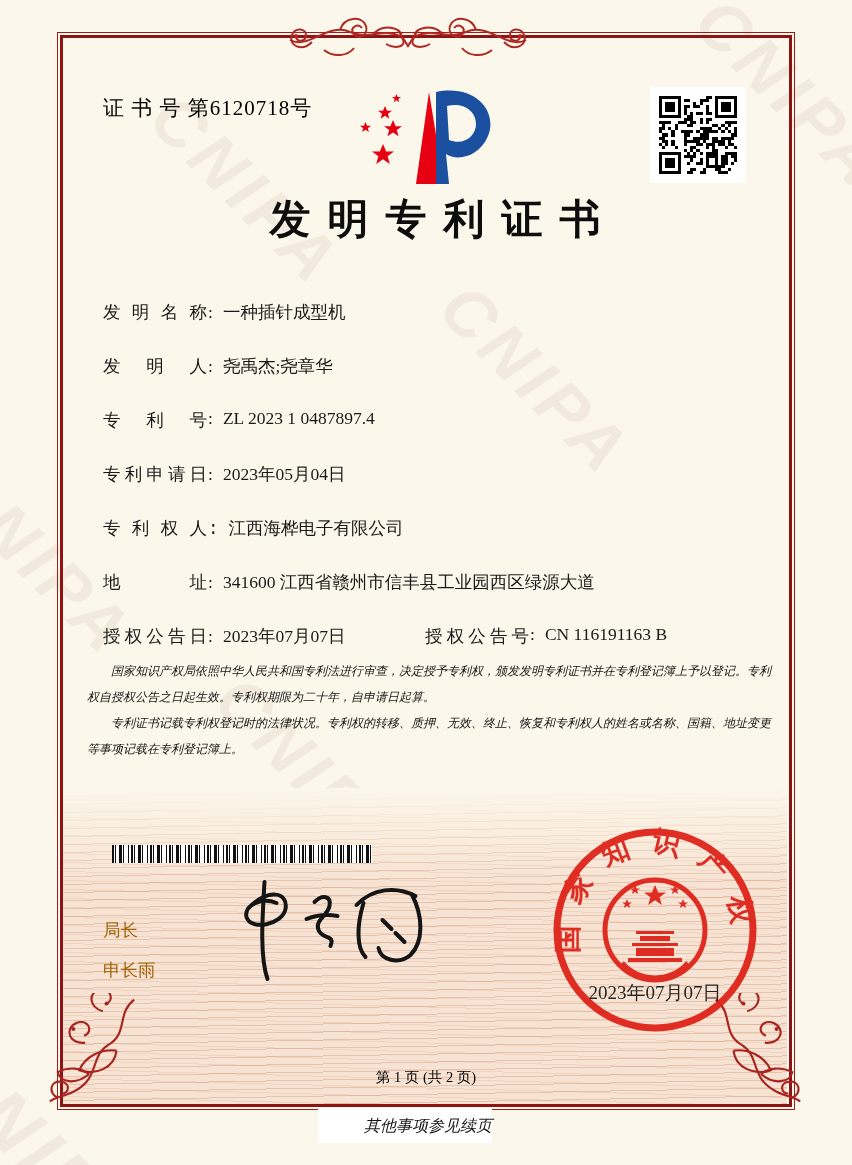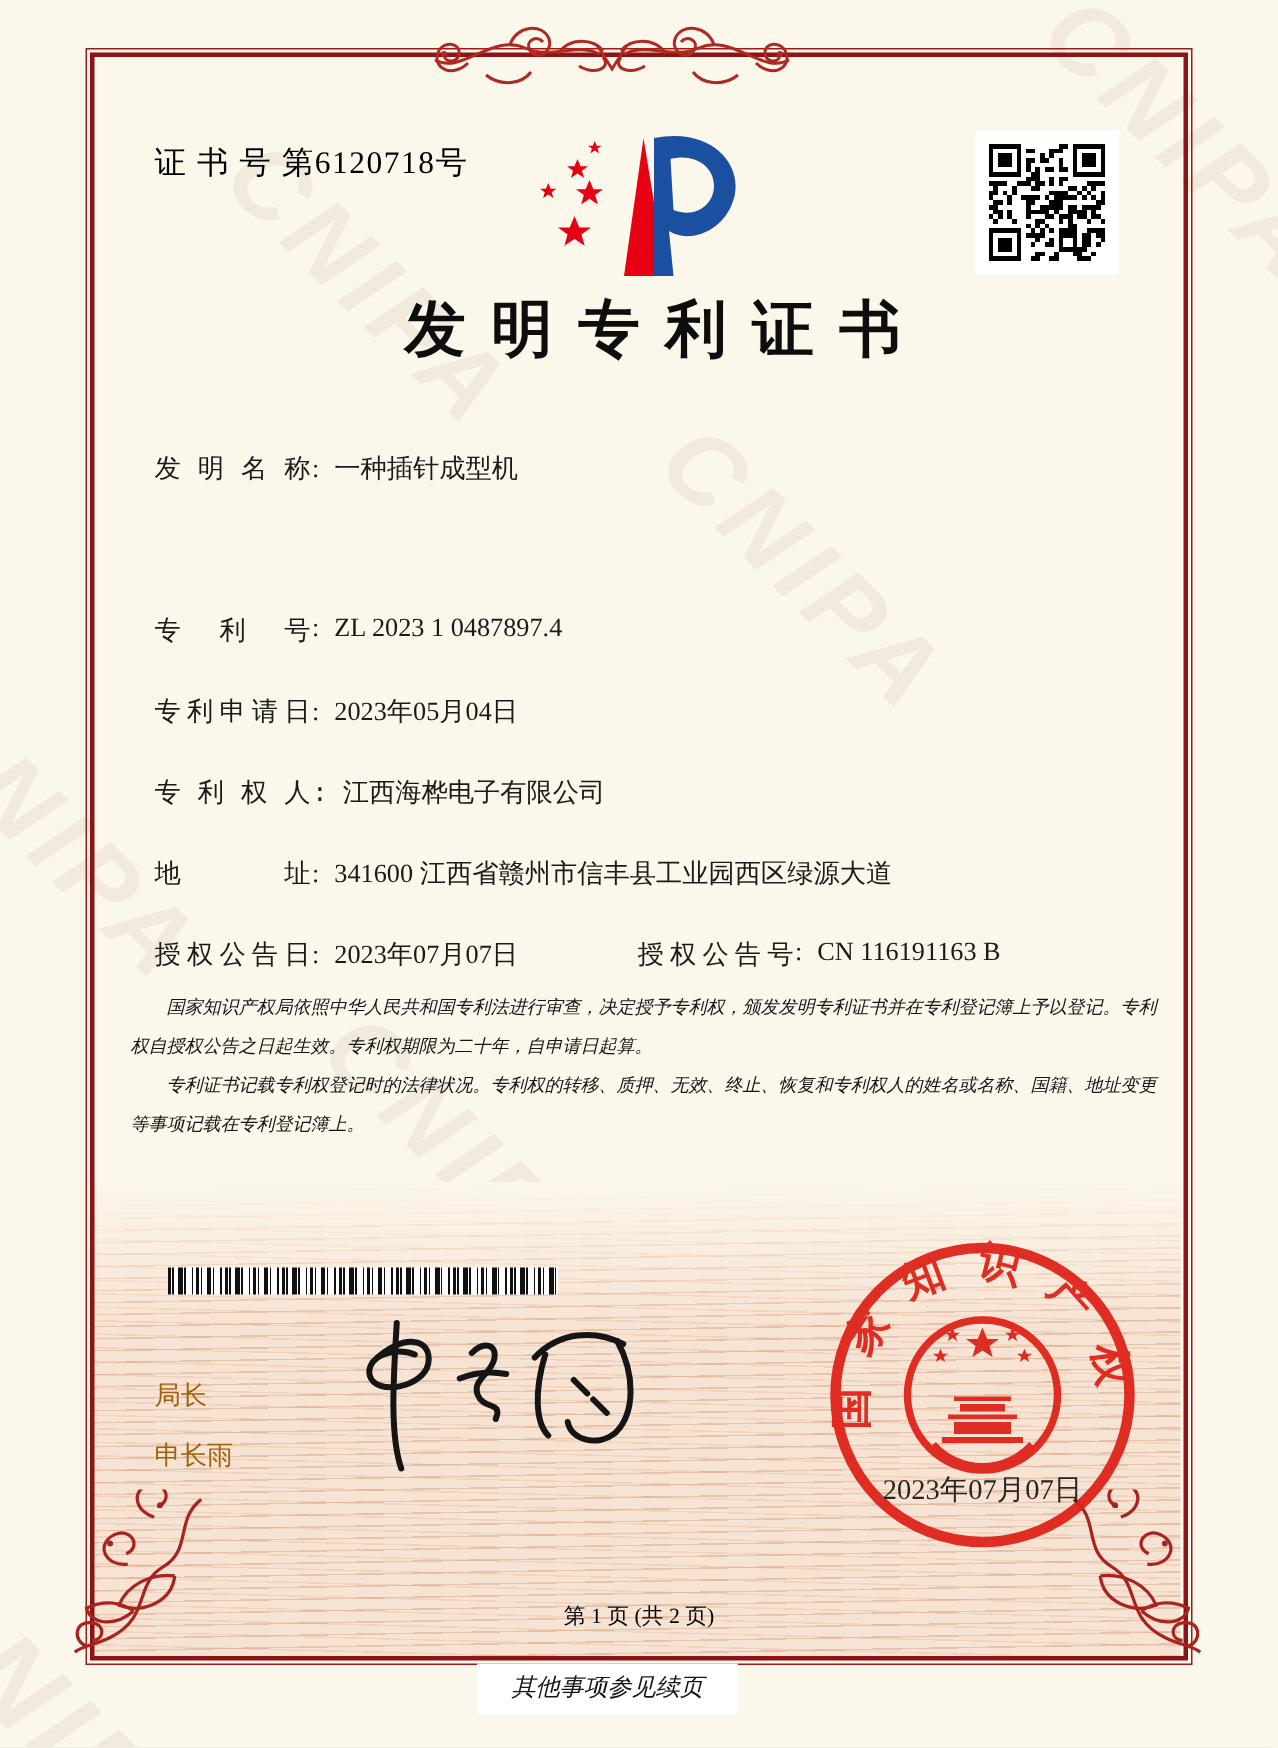--- a/index.html
+++ b/index.html
@@ -50,21 +50,21 @@
 
   .director{left:103px;top:918px;font-size:17.5px;color:#a16207;
     font-family:"Liberation Sans","DejaVu Sans",sans-serif;}
   .director div{margin-bottom:16px;}
 
   .signature{left:208px;top:876px;}
   .seal{left:550px;top:825px;opacity:.95;}
 
   .pagenum{left:0;right:0;top:1068px;text-align:center;font-size:14.5px;color:#000000;}
   .footer-box{left:318px;top:1109px;width:174px;height:34px;background:#ffffff;
-    text-align:center;line-height:34px;font-size:16px;font-style:italic;color:#161616;z-index:4;}
+    text-align:right;line-height:34px;font-size:16px;font-style:italic;color:#161616;z-index:4;}
 
   .ornament{position:absolute;z-index:2;pointer-events:none;}
 </style>
 </head>
 <body>
 
 <div class="page">
 
   <div class="wm" style="left:190px;top:78px;">CNIPA</div>
   <div class="wm" style="left:480px;top:268px;">CNIPA</div>
@@ -430,20 +430,23 @@
         <rect x="20" y="24" width="1" height="1" fill="#000"></rect>
         <rect x="21" y="24" width="1" height="1" fill="#000"></rect>
       </svg>
   </div>
 
   <div class="z title">发明专利证书</div>
 
   <div class="z field-row" style="top:300px;">
     <span class="flabel">发明名称</span><span class="colon">:</span><span>一种插针成型机</span>
   </div>
+  <div class="z field-row" style="top:354px;">
+    <span class="flabel">发明人</span><span class="colon">:</span><span>尧禹杰;尧章华</span>
+  </div>
   <div class="z field-row" style="top:408px;">
     <span class="flabel">专利号</span><span class="colon">:</span><span>ZL 2023 1 0487897.4</span>
   </div>
   <div class="z field-row" style="top:462px;">
     <span class="flabel">专利申请日</span><span class="colon">:</span><span>2023年05月04日</span>
   </div>
   <div class="z field-row" style="top:516px;font-family:Liberation Mono, monospace;">
     <span class="flabel">专利权人</span><span class="colon">:</span><span>江西海桦电子有限公司</span>
   </div>
   <div class="z field-row" style="top:570px;">

